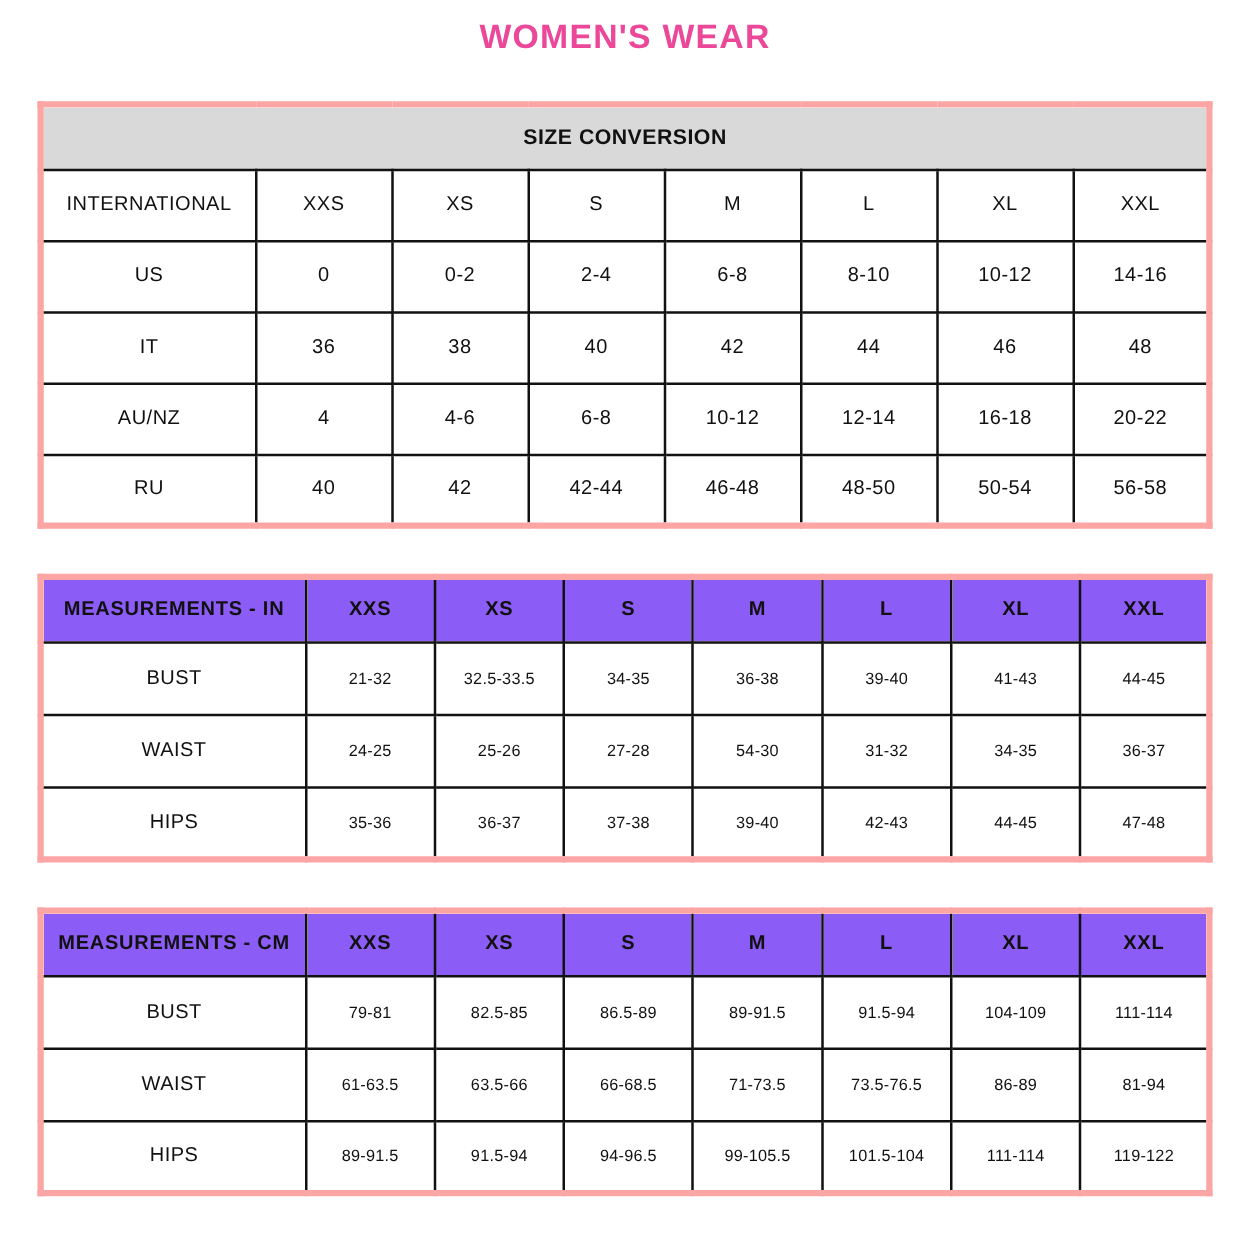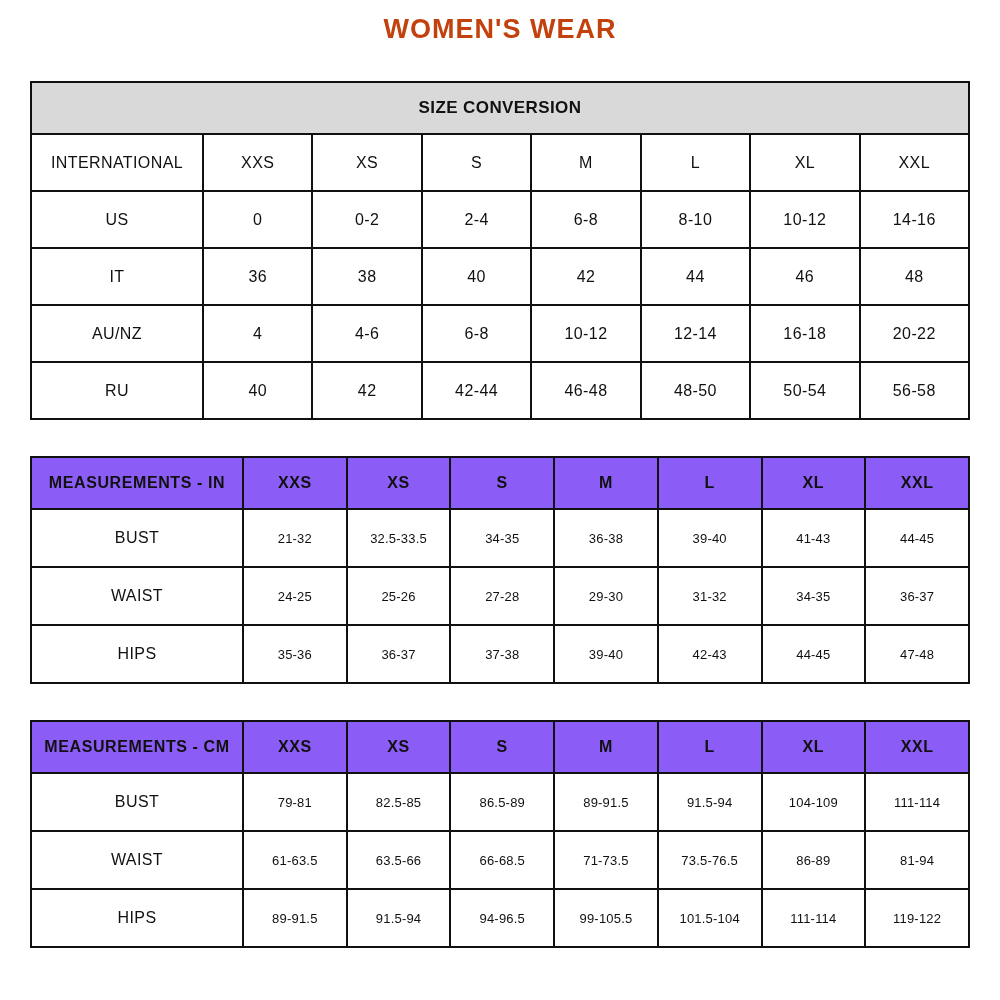--- a/index.html
+++ b/index.html
@@ -3,25 +3,25 @@
 <meta charset="utf-8">
 <style>
   html, body { margin: 0; padding: 0; background: #ffffff; }
   .sheet {
     width: 1000px; height: 1000px; box-sizing: border-box;
     padding: 10px 30px 12px 30px; overflow: hidden;
     font-family: "Liberation Sans", sans-serif; color: #111111; background: #ffffff;
   }
   .title {
     text-align: center; font-size: 27px; font-weight: 700;
-    letter-spacing: 1px; margin: 4px 0 14px 0; color: #c2410c;
+    letter-spacing: 1px; margin: 4px 0 14px 0; color: #ec4899;
   }
   table.tbl {
     width: 940px; border-collapse: collapse; table-layout: fixed;
-    border: 2px solid #fca5a5;
+    border: 5px solid #fca5a5;
     margin-top: 36px;
   }
   table.tbl td {
     border: 2px solid #111111; text-align: center; vertical-align: middle;
     padding: 0 2px; letter-spacing: 0.4px; overflow: hidden;
   }
   
   .conv { margin-bottom: 8px; }
   .conv .c0 { width: 172px; }
   .conv tr { height: 57px; }
@@ -146,21 +146,21 @@
         <td class="v">36-38</td>
         <td class="v">39-40</td>
         <td class="v">41-43</td>
         <td class="v">44-45</td>
       </tr>
       <tr>
         <td class="rl">WAIST</td>
         <td class="v">24-25</td>
         <td class="v">25-26</td>
         <td class="v">27-28</td>
-        <td class="v">29-30</td>
+        <td class="v">54-30</td>
         <td class="v">31-32</td>
         <td class="v">34-35</td>
         <td class="v">36-37</td>
       </tr>
       <tr>
         <td class="rl">HIPS</td>
         <td class="v">35-36</td>
         <td class="v">36-37</td>
         <td class="v">37-38</td>
         <td class="v">39-40</td>

